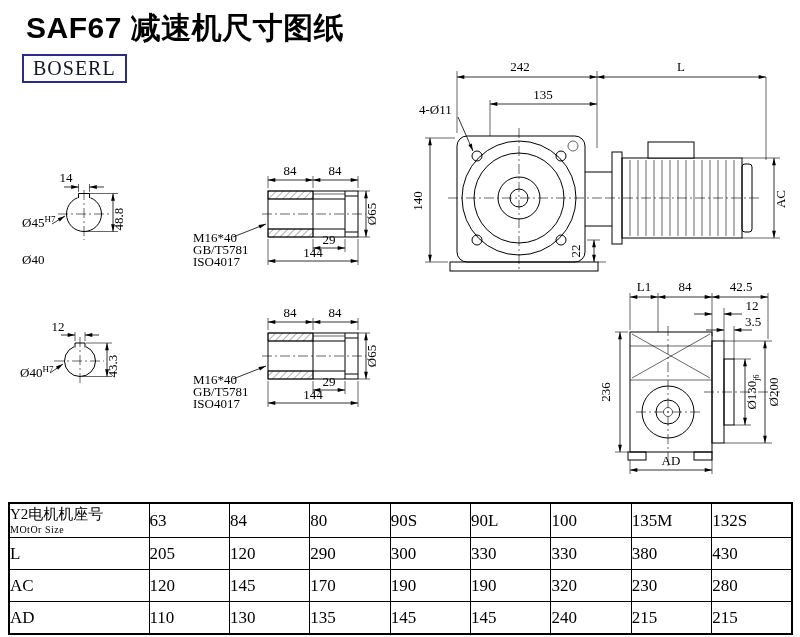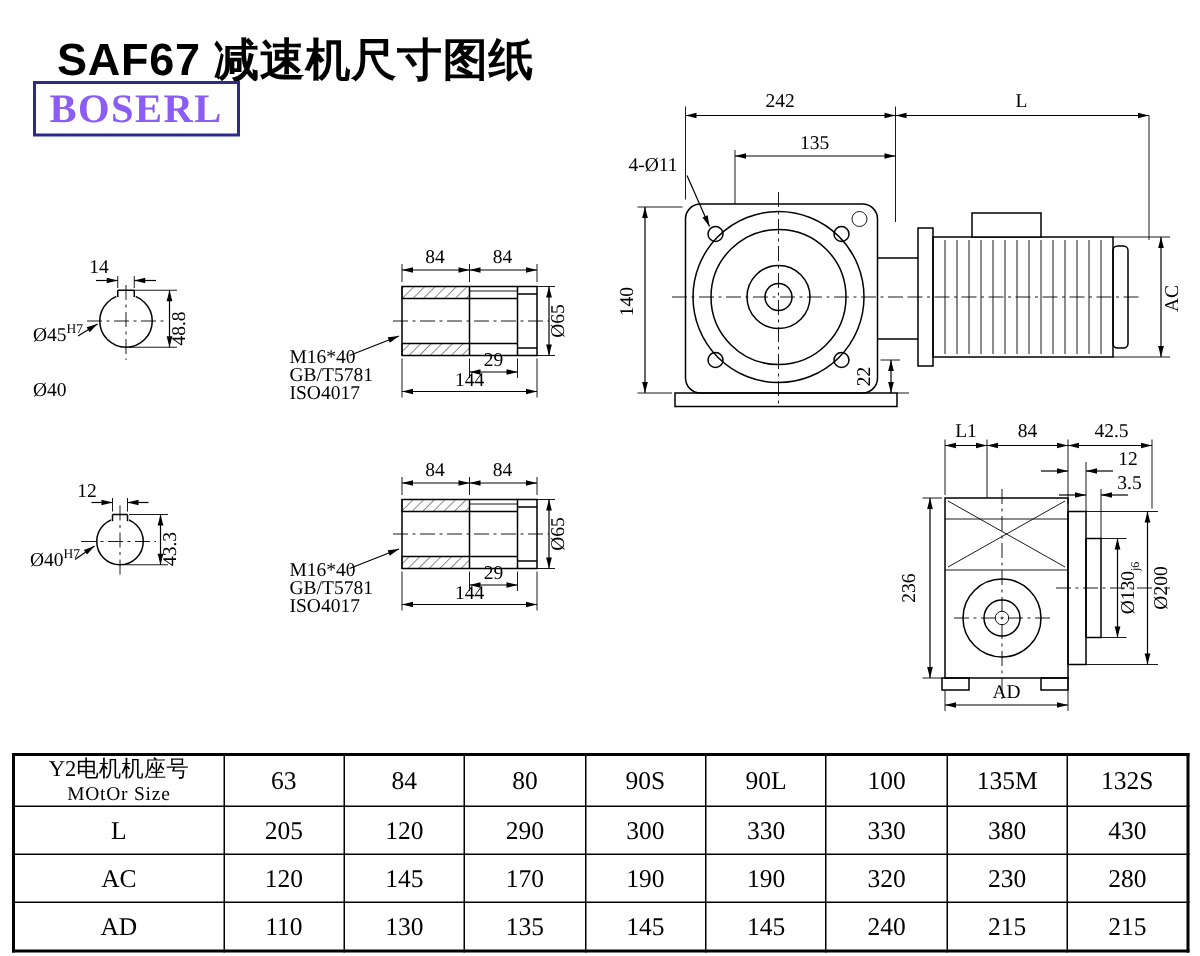--- a/index.html
+++ b/index.html
@@ -1,44 +1,44 @@
 <!DOCTYPE html>
 <html><head>
 <meta charset="utf-8">
 <style>
   html,body{margin:0;padding:0;background:#fff}
   .page{position:relative;width:800px;height:637px;background:#fff;overflow:hidden;
         font-family:"Liberation Sans","DejaVu Sans",sans-serif;color:#000}
-  .title{position:absolute;left:26px;top:8px;margin:12px;font-size:30px;font-weight:700;
+  .title{position:absolute;left:26px;top:8px;margin:0;font-size:30px;font-weight:700;
          letter-spacing:.5px;white-space:nowrap}
   .logo{position:absolute;left:22px;top:54px;border:2px solid #2b2b8c;padding:1px 9px;background:#fff}
-  .logo span{color:#8b5cf6;font-family:"Liberation Serif","DejaVu Serif",serif;
-             font-size:27px;font-weight:700;letter-spacing:1px}
+  .logo span{color:#0f172a;font-family:"Liberation Serif","DejaVu Serif",serif;
+             font-size:20px;font-weight:400;letter-spacing:1px}
   svg.drawing{position:absolute;left:0;top:0}
 
   
   .ln{stroke:#000;stroke-width:1;fill:none}
   .tn{stroke:#000;stroke-width:.6;fill:none}
   .dm{stroke:#000;stroke-width:.8;fill:none}
   .cl{stroke:#000;stroke-width:.6;stroke-dasharray:10 3 2 3;fill:none}
   .wh{fill:#fff;stroke:none}
   text.t{font-family:"Liberation Serif","DejaVu Serif",serif;font-size:13px;fill:#000}
   .tm{text-anchor:middle}
   .ts{font-size:11.5px}
   .sup{font-size:9px}
   .sub{font-size:8px}
 
   
   table.spec{position:absolute;left:8px;top:502px;width:785px;border-collapse:collapse;
-             table-layout:fixed;text-align:center;border:2px solid #000;
+             table-layout:fixed;text-align:left;border:2px solid #000;
              font-family:"Liberation Serif","DejaVu Serif",serif}
   table.spec td{border:1px solid #000;font-size:17px;height:31px;padding:0;vertical-align:middle}
   table.spec tr.hdr td{height:33px}
   .hd1{display:block;font-size:15px;line-height:1.15}
-  .hd2{display:block;font-size:13px;line-height:1.1;letter-spacing:.5px}
+  .hd2{display:block;font-size:10px;line-height:1.1;letter-spacing:.5px}
 </style>
 </head>
 <body>
 
 <div class="page">
 
   <h1 class="title">SAF67 减速机尺寸图纸</h1>
   <div class="logo">
     <span>BOSERL</span>
   </div>

